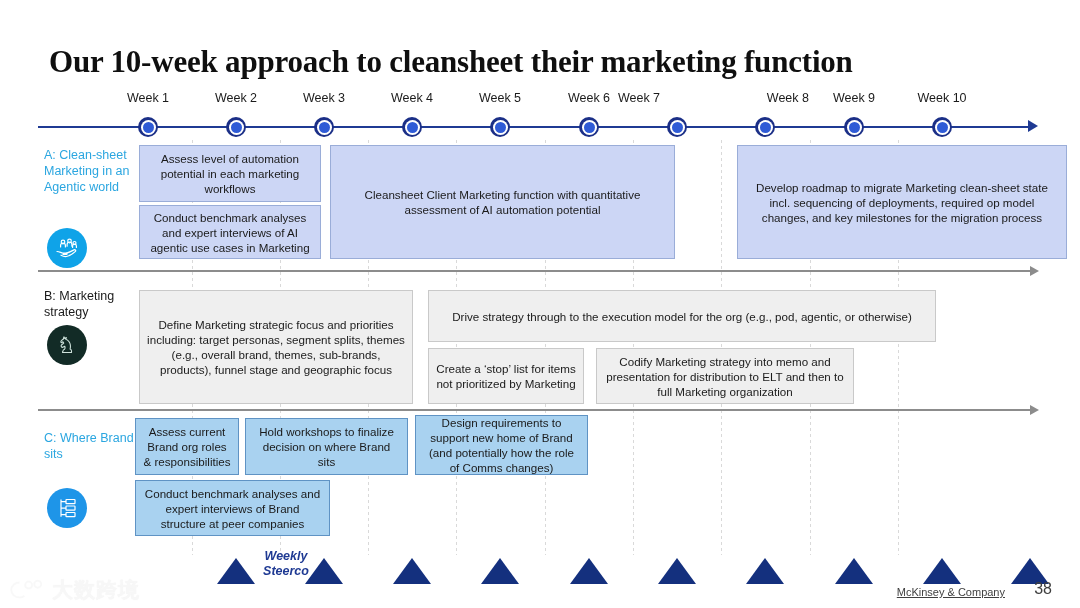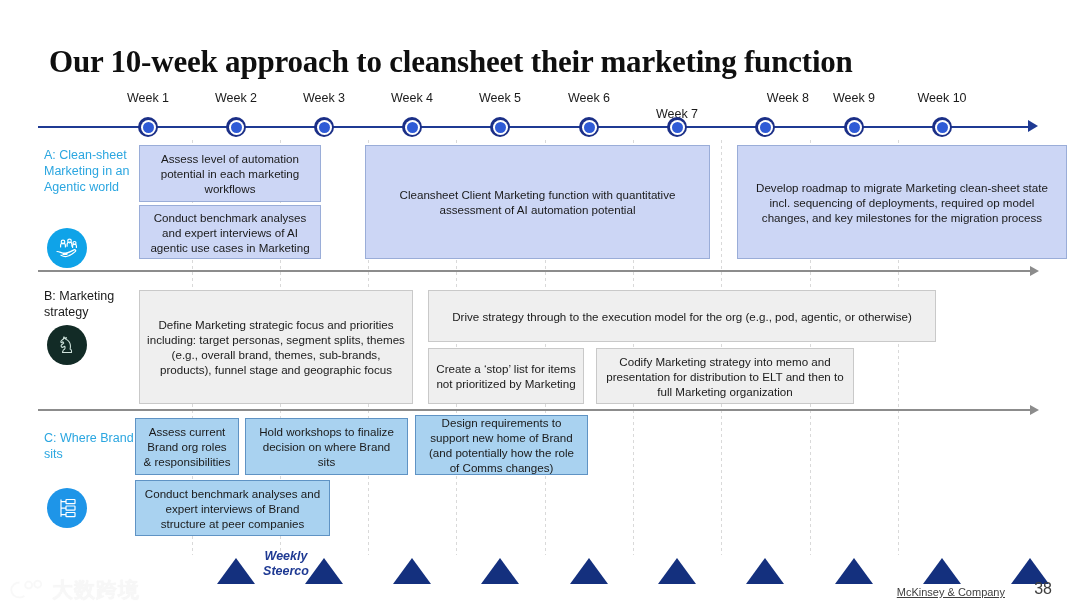--- a/index.html
+++ b/index.html
@@ -149,21 +149,21 @@
 
   <div class="title">Our 10-week approach to cleansheet their marketing function</div>
 
   <div id="week-labels">
       <div class="week-label" style="left: 148px; text-align: center;">Week 1</div>
       <div class="week-label" style="left: 236px;">Week 2</div>
       <div class="week-label" style="left: 324px;">Week 3</div>
       <div class="week-label" style="left: 412px;">Week 4</div>
       <div class="week-label" style="left: 500px;">Week 5</div>
       <div class="week-label" style="left: 589px;">Week 6</div>
-      <div class="week-label" style="left: 677px; margin-top: 16px;">Week 7</div>
+      <div class="week-label" style="left: 639px;">Week 7</div>
       <div class="week-label" style="left: 765px; text-align: right;">Week 8</div>
       <div class="week-label" style="left: 854px;">Week 9</div>
       <div class="week-label" style="left: 942px;">Week 10</div>
     </div>
 
   <div class="axis-line"></div>
   <div class="axis-arrow"></div>
   <div id="axis-dots">
       <div class="axis-dot" style="left: 148px;"></div>
       <div class="axis-dot" style="left: 236px;"></div>
@@ -229,21 +229,21 @@
         <rect x="11" y="10" width="9" height="4.2" rx="0.5"></rect>
         <rect x="11" y="16.5" width="9" height="4.2" rx="0.5"></rect>
         <path d="M6 3.5v17.2M6 5.6h5M6 12.1h5M6 18.6h5"></path>
       </g>
     </svg>
   </div>
 
   <div id="boxes">
       <div class="box lav" style="left: 139px; top: 145px; width: 182px; height: 57px;">Assess level of automation potential in each marketing workflows</div>
       <div class="box lav" style="left: 139px; top: 205px; width: 182px; height: 54px;">Conduct benchmark analyses and expert interviews of AI agentic use cases in Marketing</div>
-      <div class="box lav" style="left: 330px; top: 145px; width: 345px; height: 114px; margin-left: 35px;">Cleansheet Client Marketing function with quantitative assessment of AI automation potential</div>
+      <div class="box lav" style="left: 330px; top: 145px; width: 345px; height: 114px;">Cleansheet Client Marketing function with quantitative assessment of AI automation potential</div>
       <div class="box lav" style="left: 690px; top: 145px; width: 330px; height: 114px; margin-left: 47px;">Develop roadmap to migrate Marketing clean-sheet state incl. sequencing of deployments, required op model changes, and key milestones for the migration process</div>
       <div class="box gray" style="left: 139px; top: 290px; width: 274px; height: 114px;">Define Marketing strategic focus and priorities including: target personas, segment splits, themes (e.g., overall brand, themes, sub-brands, products), funnel stage and geographic focus</div>
       <div class="box gray" style="left: 428px; top: 290px; width: 508px; height: 52px;">Drive strategy through to the execution model for the org (e.g., pod, agentic, or otherwise)</div>
       <div class="box gray" style="left: 428px; top: 348px; width: 156px; height: 56px;">Create a ‘stop’ list for items not prioritized by Marketing</div>
       <div class="box gray" style="left: 596px; top: 348px; width: 258px; height: 56px;">Codify Marketing strategy into memo and presentation for distribution to ELT and then to full Marketing organization</div>
       <div class="box blue" style="left: 135px; top: 418px; width: 104px; height: 57px;">Assess current Brand org roles &amp; responsibilities</div>
       <div class="box blue" style="left: 245px; top: 418px; width: 163px; height: 57px;">Hold workshops to finalize decision on where Brand sits</div>
       <div class="box blue" style="left: 415px; top: 415px; width: 173px; height: 60px;">Design requirements to support new home of Brand (and potentially how the role of Comms changes)</div>
       <div class="box blue" style="left: 135px; top: 480px; width: 195px; height: 56px;">Conduct benchmark analyses and expert interviews of Brand structure at peer companies</div>
     </div>

